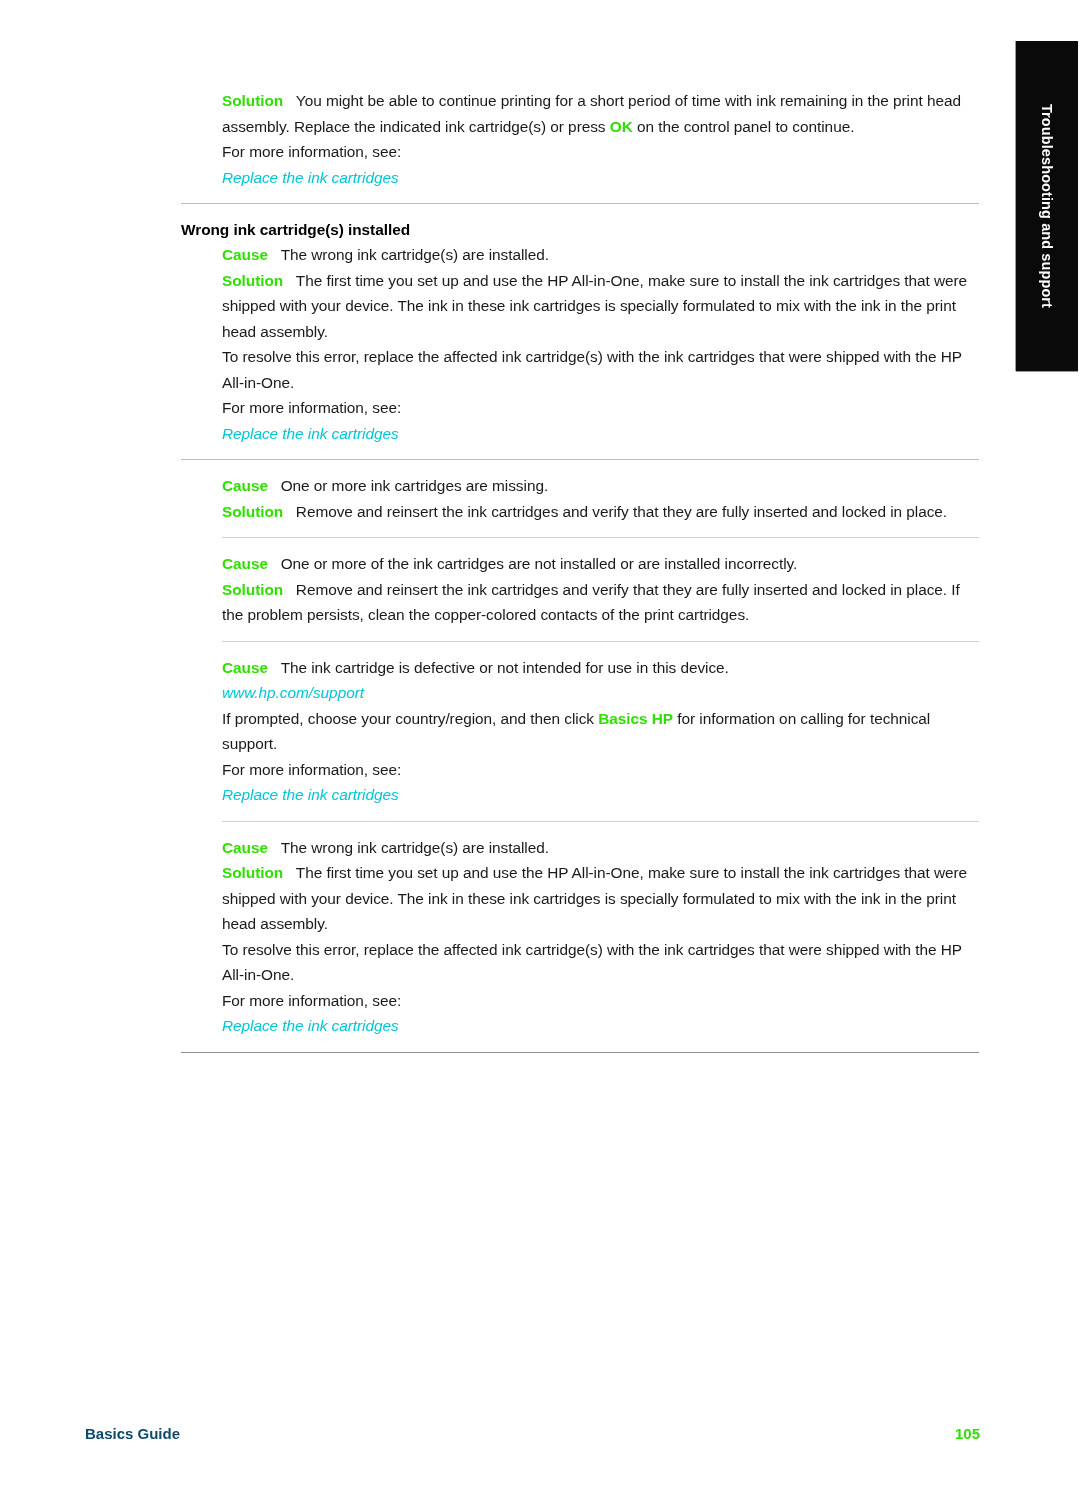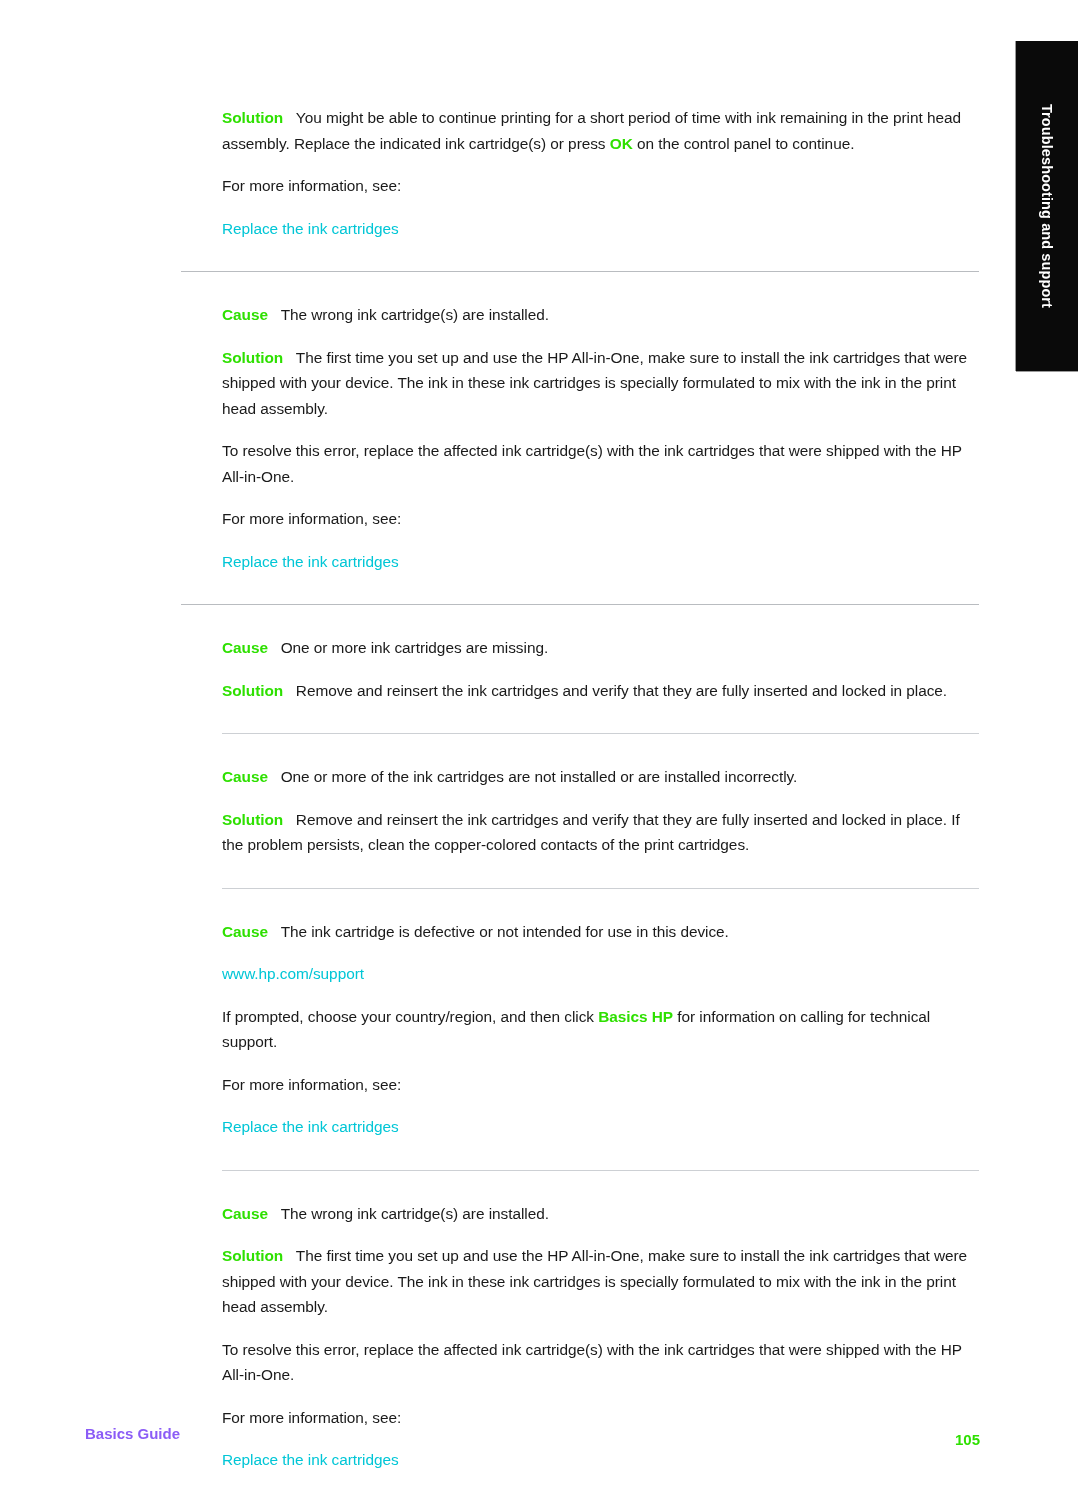--- a/index.html
+++ b/index.html
@@ -52,21 +52,21 @@
     height: 1495px;
   }
   .content {
     position: absolute;
     left: 181px;
     top: 88px;
     width: 798px;
   }
 
   p {
-    margin: 17px;
+    margin: 0;
     font-size: 15.4px;
     line-height: 25.5px;
     color: #1a1a1a;
     letter-spacing: -0.05px;
   }
   .hang {
     margin-left: 41px;
     width: 757px;
     text-indent: 0;
   }
@@ -88,20 +88,21 @@
   .inline-green {
     color: #2ee000;
     font-weight: bold;
   }
   .link {
     color: #00c6d6;
     text-decoration: none;
   }
   .link-row {
     margin-left: 41px;
+    font-style: italic;
   }
   .gap-m { height: 13px; }
 
   hr.rule-full {
     border: 0;
     border-top: 1px solid #b9bcc0;
     margin: 0;
     width: 798px;
   }
   hr.rule-inner {
@@ -126,26 +127,26 @@
     top: 1425px;
     width: 895px;
     height: 24px;
   }
   .footer-left {
     position: absolute;
     left: 0;
     top: 0;
     font-size: 15px;
     font-weight: bold;
-    color: #8b5cf6;
+    color: #0c4a6e;
   }
   .footer-right {
     position: absolute;
     right: 0;
-    top: 6px;
+    top: 0;
     font-size: 15px;
     font-weight: bold;
     color: #2ee000;
   }
 </style>
 </head>
 <body>
 
 <div class="side-tab">
   <div class="side-tab-label">Troubleshooting and support</div>
@@ -158,20 +159,21 @@
       <p class="hang"><span class="lbl-solution">Solution</span>&nbsp;&nbsp;&nbsp;<span>You might be able to continue printing for a short period of time with ink remaining in the print head assembly. Replace the indicated ink cartridge(s) or press </span><span class="inline-green">OK</span><span> on the control panel to continue.</span></p>
       <p class="hang">For more information, see:</p>
       <p class="link-row"><a class="link" href="#">Replace the ink cartridges</a></p>
     </div>
 
     <div class="gap-m"></div>
     <hr class="rule-full">
     <div class="gap-m"></div>
 
     <div class="block">
+      <h3 class="section-head">Wrong ink cartridge(s) installed</h3>
       <p class="hang"><span class="lbl-cause">Cause</span>&nbsp;&nbsp;&nbsp;<span>The wrong ink cartridge(s) are installed.</span></p>
       <p class="hang"><span class="lbl-solution">Solution</span>&nbsp;&nbsp;&nbsp;<span>The first time you set up and use the HP All-in-One, make sure to install the ink cartridges that were shipped with your device. The ink in these ink cartridges is specially formulated to mix with the ink in the print head assembly.</span></p>
       <p class="hang">To resolve this error, replace the affected ink cartridge(s) with the ink cartridges that were shipped with the HP All-in-One.</p>
       <p class="hang">For more information, see:</p>
       <p class="link-row"><a class="link" href="#">Replace the ink cartridges</a></p>
     </div>
 
     <div class="gap-m"></div>
     <hr class="rule-full">
     <div class="gap-m"></div>

